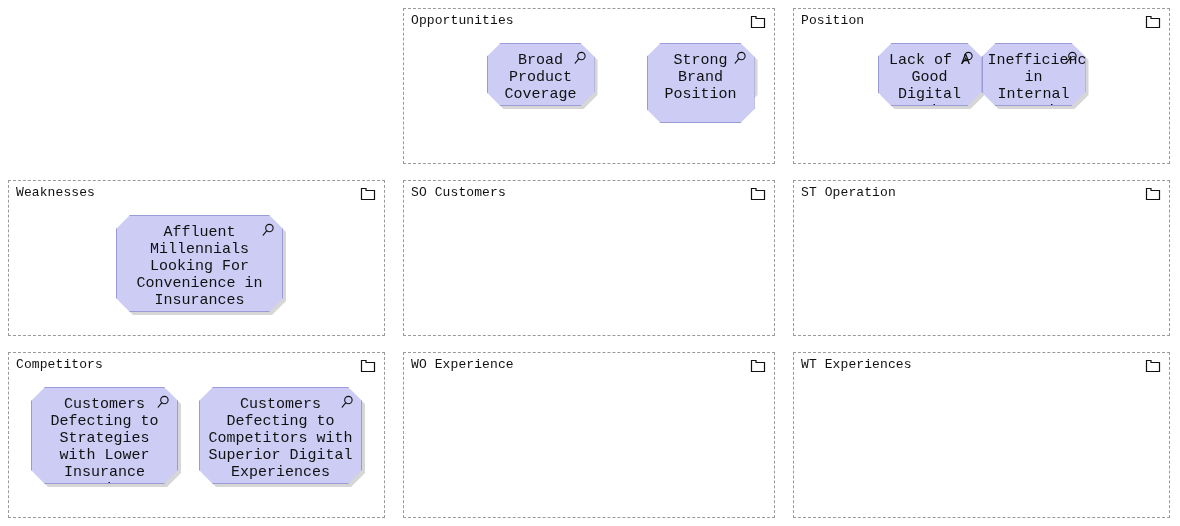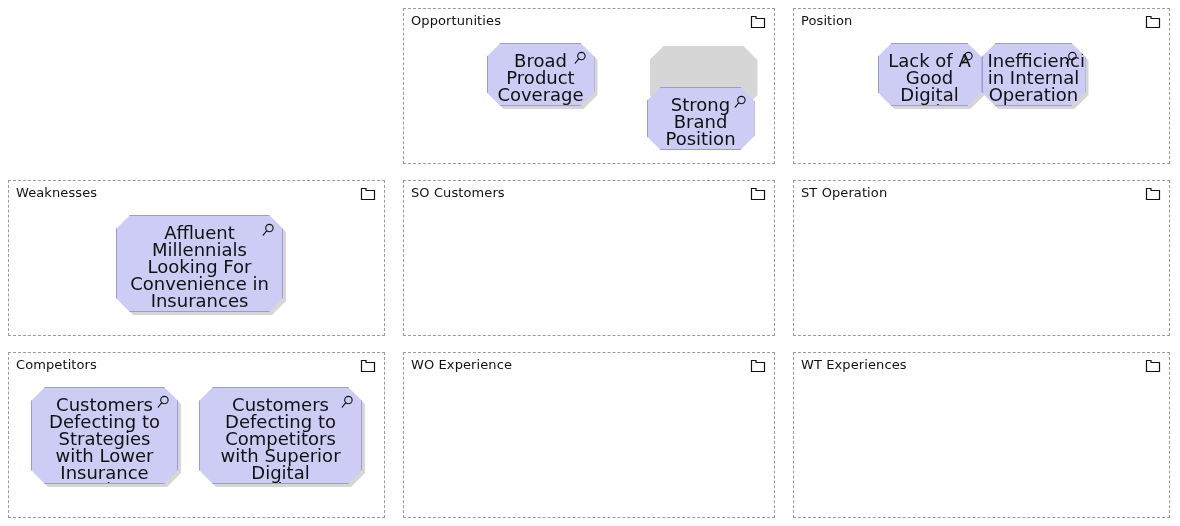--- a/index.html
+++ b/index.html
@@ -11,21 +11,21 @@
   }
   #matrix{
     position:relative;width:1180px;height:526px;
     display:grid;
     grid-template-columns:395px 390px 395px;
     grid-template-rows:172px 172px 182px;
   }
   .cell{position:relative;box-sizing:border-box;}
   .panel{
     position:absolute;left:8px;right:10px;top:8px;bottom:8px;
-    border:1px dashed #9a9a9a;background:transparent;box-sizing:border-box;
+    border:1px dashed #9a9a9a;background:transparent;box-sizing:border-box;font-family:Liberation Mono, monospace;
   }
   .panel-title{
     position:absolute;left:7px;top:4px;
     font-size:13px;line-height:16px;color:#111111;
     white-space:nowrap;letter-spacing:.1px;
   }
   .folder-icon{position:absolute;right:8px;top:6px;width:16px;height:14px;display:block;}
   .nodes{
     position:absolute;left:0;right:0;top:34px;bottom:6px;
     display:flex;align-items:flex-start;justify-content:center;
@@ -41,21 +41,21 @@
   }
   .node-shadow{
     position:absolute;background:#b4b4b4;
     -webkit-clip-path:polygon(14px 0,calc(100% - 14px) 0,100% 14px,100% calc(100% - 14px),calc(100% - 14px) 100%,14px 100%,0 calc(100% - 14px),0 14px);
     clip-path:polygon(14px 0,calc(100% - 14px) 0,100% 14px,100% calc(100% - 14px),calc(100% - 14px) 100%,14px 100%,0 calc(100% - 14px),0 14px);
     opacity:.55;
   }
   .node-wrap{position:relative;}
   .node-label{
     position:absolute;left:5px;right:5px;top:8px;
-    text-align:center;font-size:18px;line-height:17px;color:#111111;
+    text-align:center;font-size:15px;line-height:17px;color:#111111;
   }
   .search-icon{position:absolute;right:7px;top:7px;width:14px;height:14px;display:block;}
 </style>
 </head>
 <body>
 
 <div id="matrix">
     <div class="cell cell--empty"></div>
     <div class="cell">
       <div class="panel">
@@ -69,21 +69,21 @@
             <div class="node" style="position: absolute; left: 0px; top: 0px; width: 108px; height: 63px;">
               <div class="node-label">Broad Product Coverage</div>
               <svg viewBox="0 0 14 14" class="search-icon">
                 <circle cx="8.4" cy="5.1" r="3.7" fill="none" stroke="#111111" stroke-width="1.1"></circle>
                 <line x1="5.8" y1="7.7" x2="2.2" y2="12.2" stroke="#111111" stroke-width="1.1" stroke-linecap="round"></line>
               </svg>
             </div>
           </div>
           <div class="node-wrap" style="width: 108px; height: 63px; margin-left: 52px; margin-right: 0px;">
             <div class="node-shadow" style="left: 3px; top: 3px; width: 108px; height: 63px;"></div>
-            <div class="node" style="position: absolute; left: 0px; top: 0px; width: 108px; height: 63px; margin-top: 44px;">
+            <div class="node" style="position: absolute; left: 0px; top: 0px; width: 108px; height: 80px;">
               <div class="node-label">Strong Brand Position</div>
               <svg viewBox="0 0 14 14" class="search-icon">
                 <circle cx="8.4" cy="5.1" r="3.7" fill="none" stroke="#111111" stroke-width="1.1"></circle>
                 <line x1="5.8" y1="7.7" x2="2.2" y2="12.2" stroke="#111111" stroke-width="1.1" stroke-linecap="round"></line>
               </svg>
             </div>
           </div>
         </div>
       </div>
     </div>

